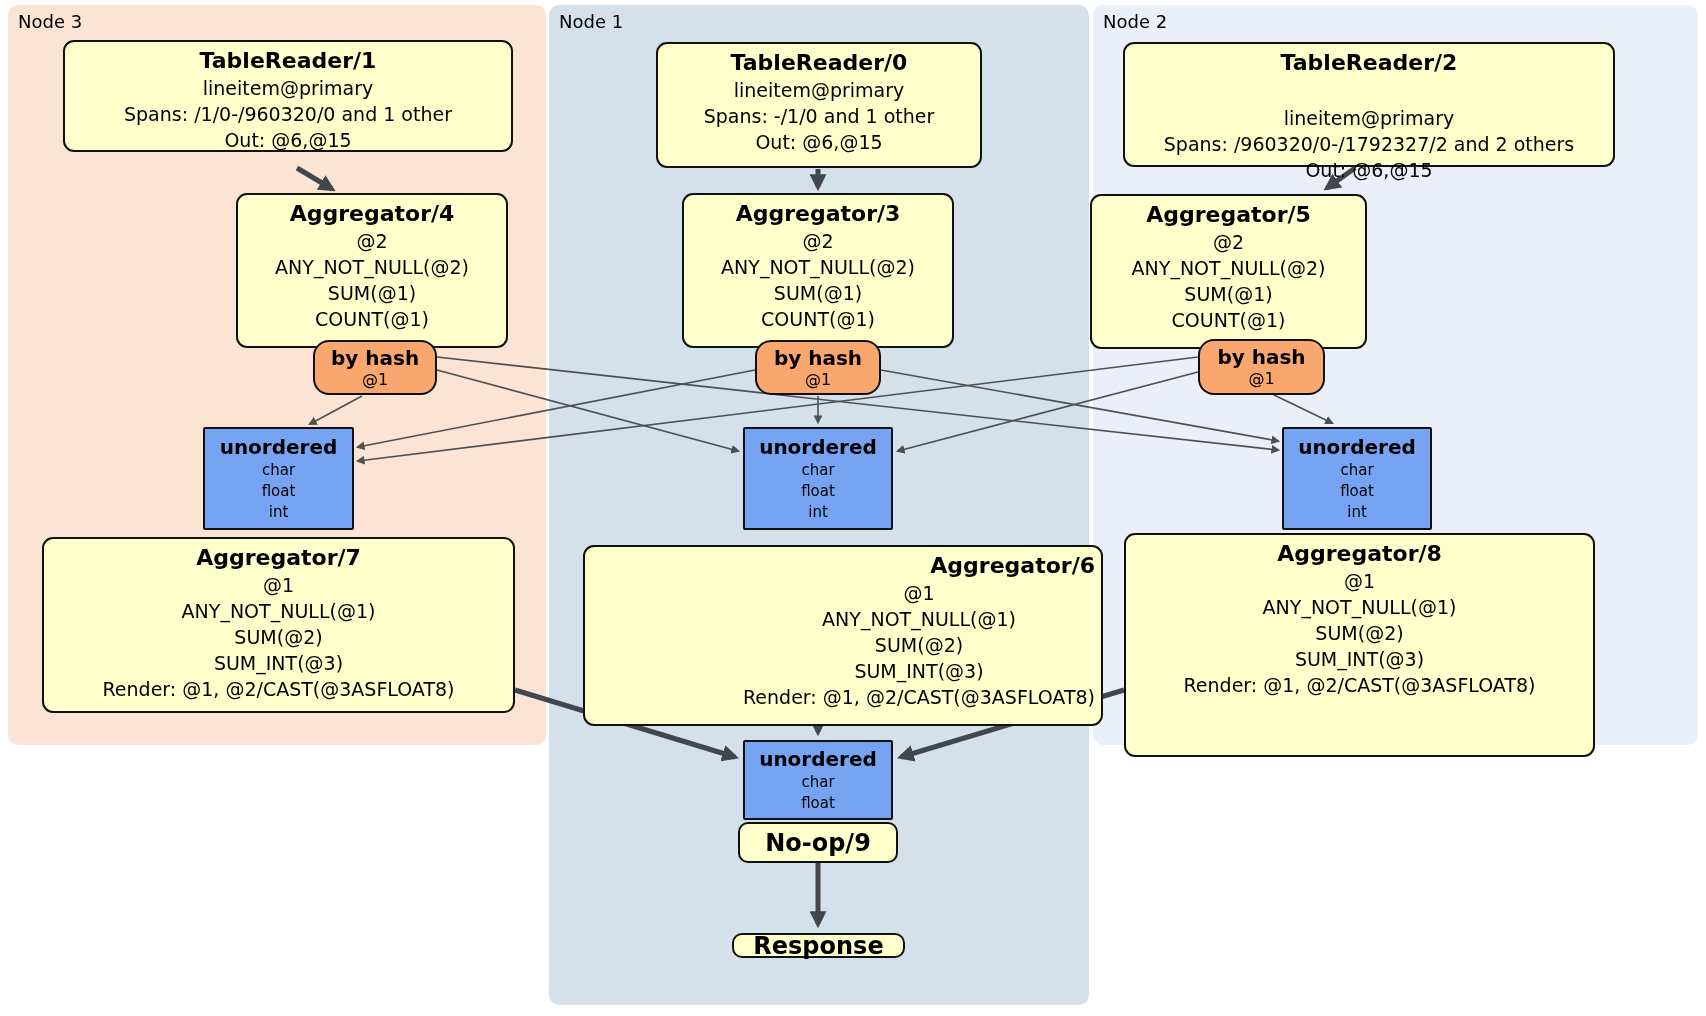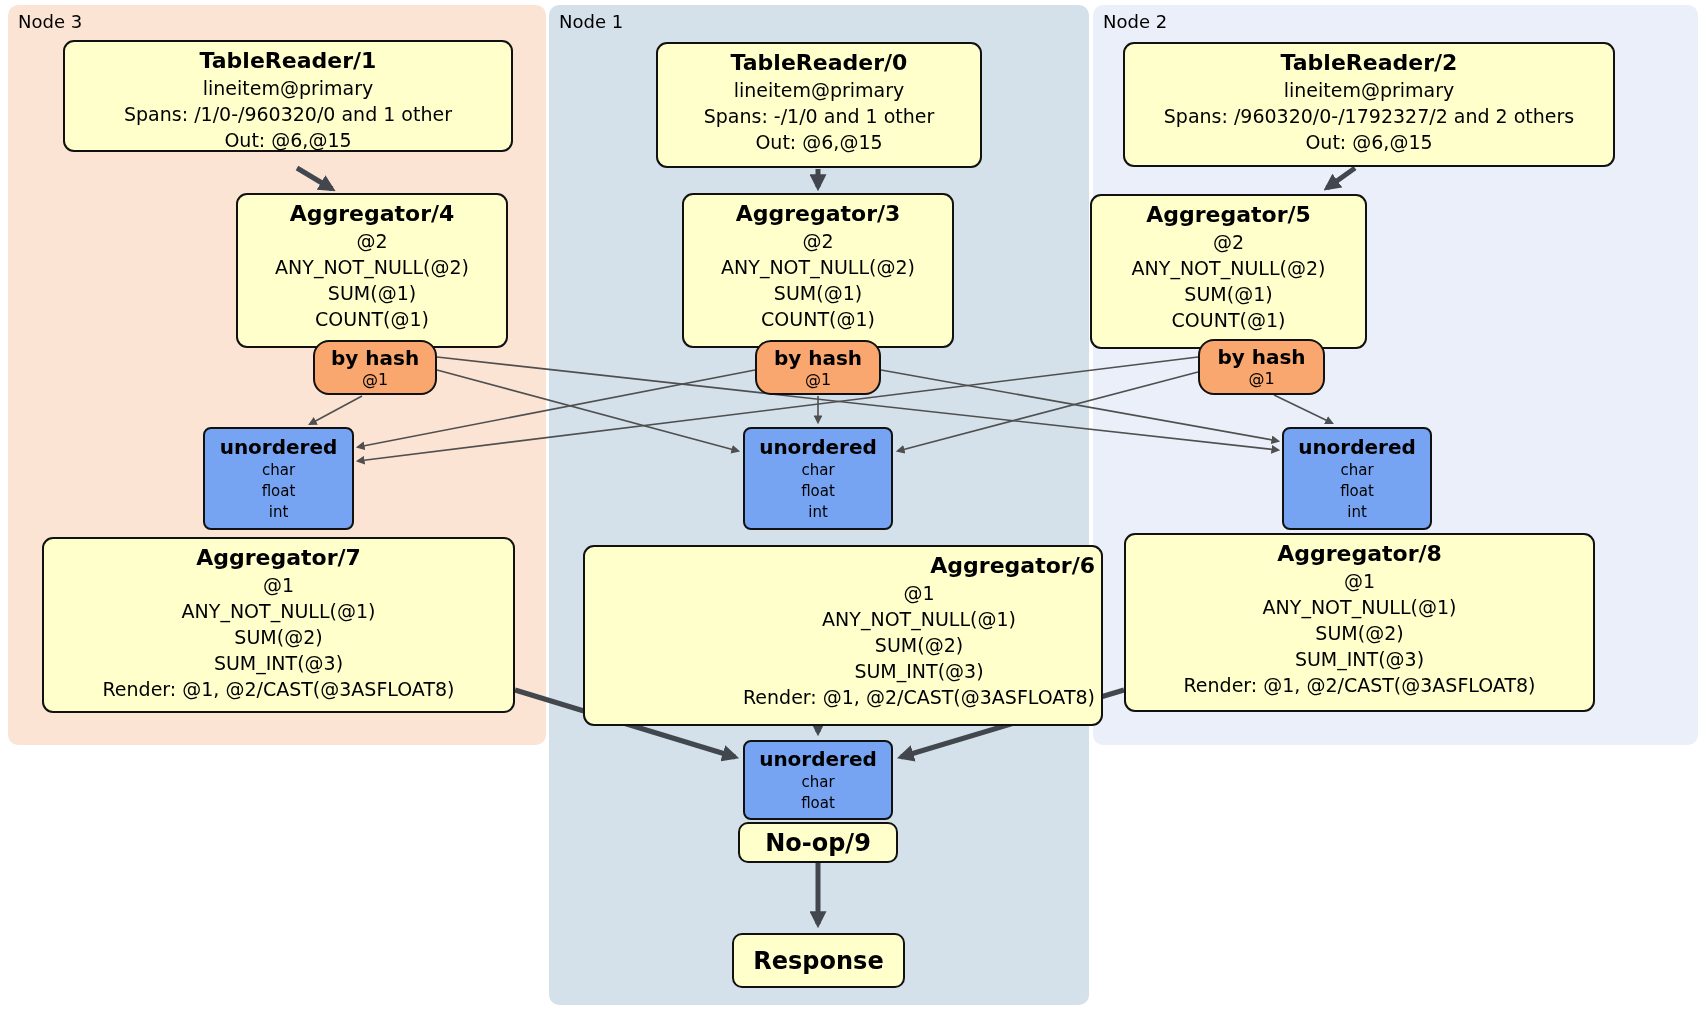--- a/index.html
+++ b/index.html
@@ -52,21 +52,21 @@
     background: #f9a76f;
     border-radius: 16px;
     z-index: 4;
     justify-content: center;
     padding: 2px 16px;
   }
   .router .title { font-size: 20px; line-height: 24px; }
   .router .lines div { font-size: 16px; line-height: 20px; }
   .sync {
     background: #76a4f3;
-    border-radius: 8px;
+    border-radius: 2px;
     z-index: 4;
     justify-content: center;
     padding: 3px 4px;
   }
   .sync .title { font-size: 20px; line-height: 25px; }
   .sync .lines div { font-size: 15px; line-height: 21px; }
   .terminal .title { font-size: 24px; line-height: 30px; }
 </style>
 </head>
 <body>
@@ -125,21 +125,21 @@
       </div>
   </div>
   <div class="box" style="left:656px; top:42px; width:326px; height:126px;">
     <div class="title">TableReader/0</div>
     <div class="lines">
         <div>lineitem@primary</div>
         <div>Spans: -/1/0 and 1 other</div>
         <div>Out: @6,@15</div>
       </div>
   </div>
-  <div class="box" style="left:1123px; top:42px; width:492px; height:125px;">
+  <div class="box" style="left:1123px; top:42px; width:492px; height:125px;gap:28px;">
     <div class="title">TableReader/2</div>
     <div class="lines">
         <div>lineitem@primary</div>
         <div>Spans: /960320/0-/1792327/2 and 2 others</div>
         <div>Out: @6,@15</div>
       </div>
   </div>
 
   <div class="box" style="left:236px; top:193px; width:272px; height:155px;">
     <div class="title">Aggregator/4</div>
@@ -226,38 +226,38 @@
   <div class="box" style="left:583px; top:545px; width:520px; height:181px;align-items:flex-end;">
     <div class="title">Aggregator/6</div>
     <div class="lines">
         <div>@1</div>
         <div>ANY_NOT_NULL(@1)</div>
         <div>SUM(@2)</div>
         <div>SUM_INT(@3)</div>
         <div>Render: @1, @2/CAST(@3ASFLOAT8)</div>
       </div>
   </div>
-  <div class="box" style="left:1124px; top:533px; width:471px; height:179px;">
+  <div class="box" style="left:1124px; top:533px; width:471px; height:224px;">
     <div class="title">Aggregator/8</div>
     <div class="lines">
         <div>@1</div>
         <div>ANY_NOT_NULL(@1)</div>
         <div>SUM(@2)</div>
         <div>SUM_INT(@3)</div>
         <div>Render: @1, @2/CAST(@3ASFLOAT8)</div>
       </div>
   </div>
 
   <div class="box sync" style="left:743px; top:740px; width:150px; height:80px;">
     <div class="title">unordered</div>
     <div class="lines">
         <div>char</div>
         <div>float</div>
       </div>
   </div>
   <div class="box terminal center-content" style="left:738px; top:822px; width:160px; height:41px; z-index:5;">
     <div class="title">No-op/9</div>
   </div>
-  <div class="box terminal center-content" style="left:732px; top:933px; width:173px; height:55px;">
+  <div class="box terminal center-content" style="left:732px; top:933px; width:173px; height:25px;">
     <div class="title">Response</div>
   </div>
 
 </div>
 
 </body></html>

